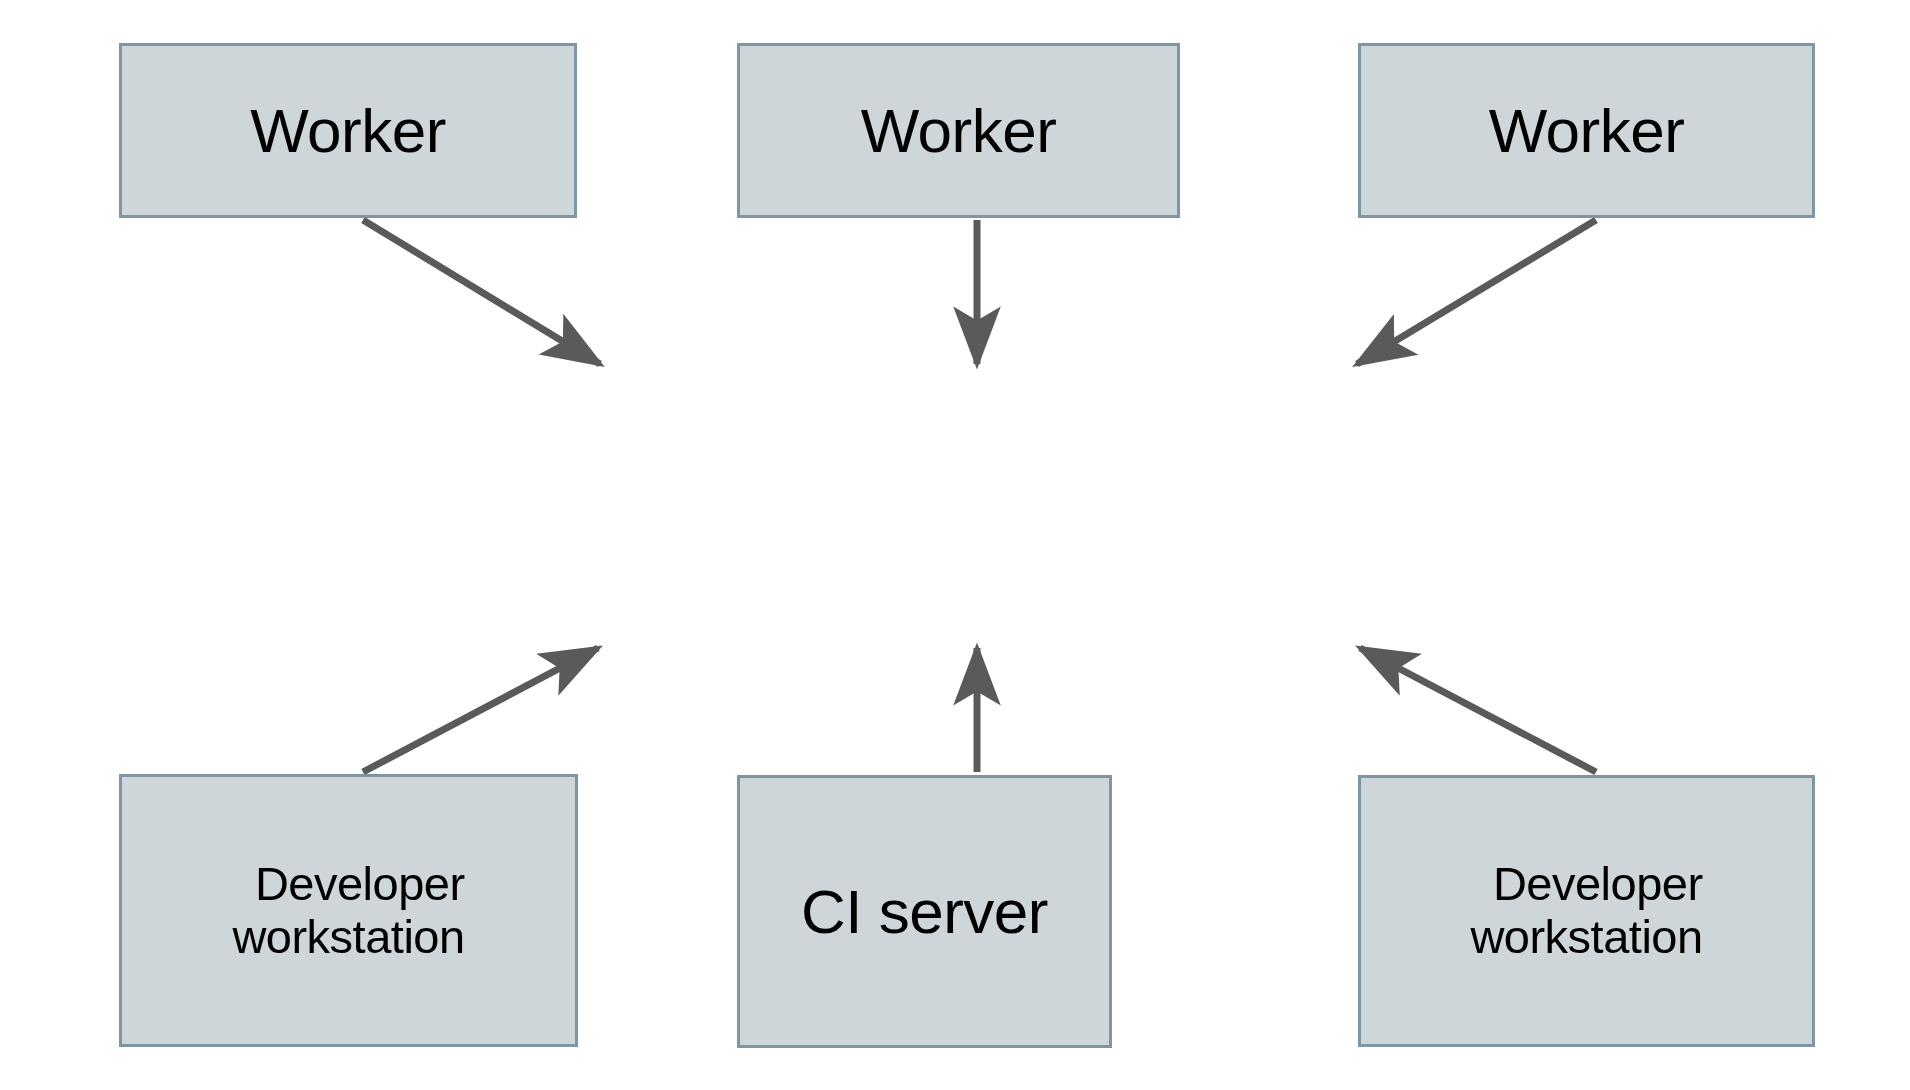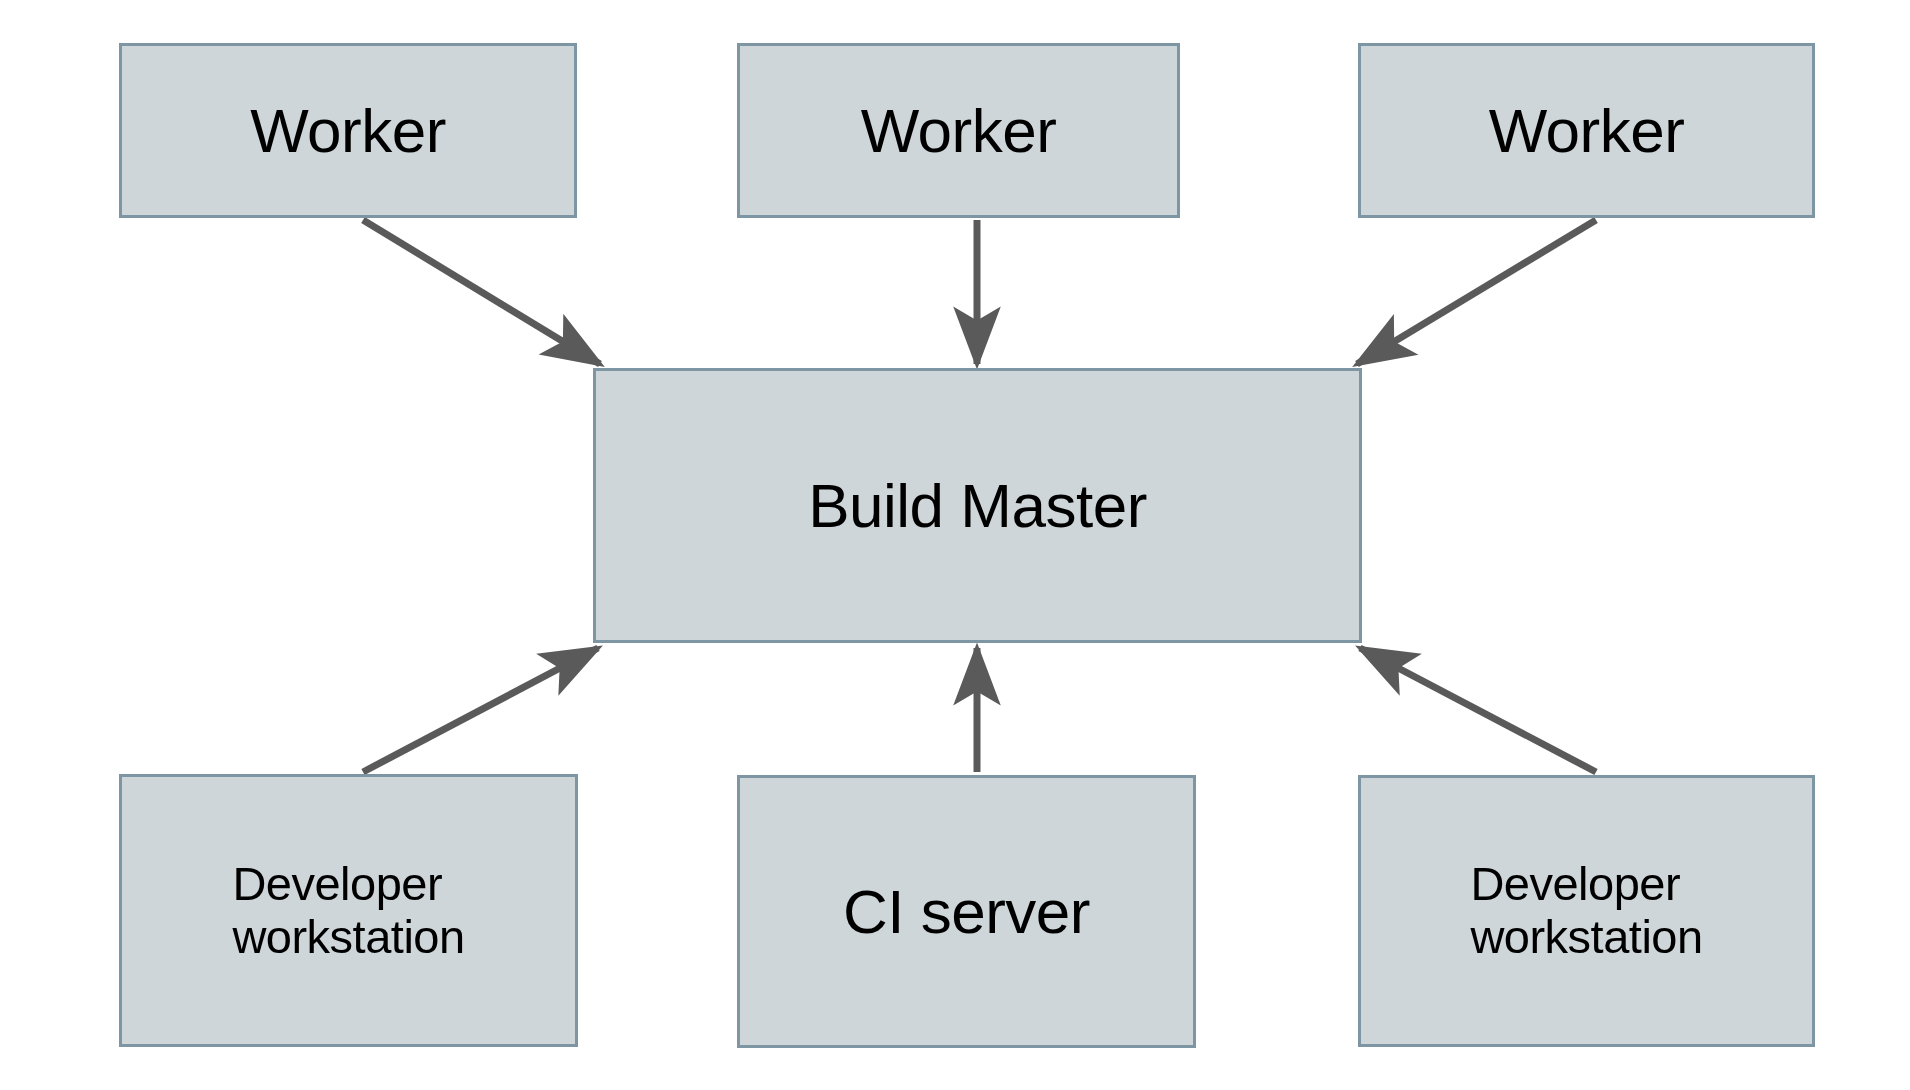--- a/index.html
+++ b/index.html
@@ -26,21 +26,21 @@
     height: 1090px;
   }
   .node {
     position: absolute;
     box-sizing: border-box;
     background: #ced6d9;
     border: 3px solid #7e96a3;
     display: flex;
     align-items: center;
     justify-content: center;
-    text-align: left;
+    text-align: right;
     z-index: 2;
   }
   .node-label {
     color: #000000;
     font-size: 47px;
     line-height: 1.12;
     letter-spacing: -0.5px;
     white-space: pre-line;
     padding: 0 8px;
   }
@@ -76,30 +76,27 @@
   </div>
 
   <div class="node worker" style="left: 737px; top: 43px; width: 443px; height: 175px;">
     <span class="node-label">Worker</span>
   </div>
 
   <div class="node worker" style="left: 1358px; top: 43px; width: 457px; height: 175px;">
     <span class="node-label">Worker</span>
   </div>
 
-  <div class="node master" style="left: 593px; top: 368px; width: 769px; height: 275px;">
-    <span class="node-label">Build Master</span>
-  </div>
 
   <div class="node devws" style="left: 119px; top: 774px; width: 459px; height: 273px;">
     <span class="node-label">Developer
 workstation</span>
   </div>
 
-  <div class="node ci" style="left: 737px; top: 775px; width: 459px; height: 273px;">
+  <div class="node ci" style="left: 737px; top: 775px; width: 375px; height: 273px;">
     <span class="node-label">CI server</span>
   </div>
 
   <div class="node devws" style="left: 1358px; top: 775px; width: 457px; height: 272px;">
     <span class="node-label">Developer
 workstation</span>
   </div>
 
 </div>
 

